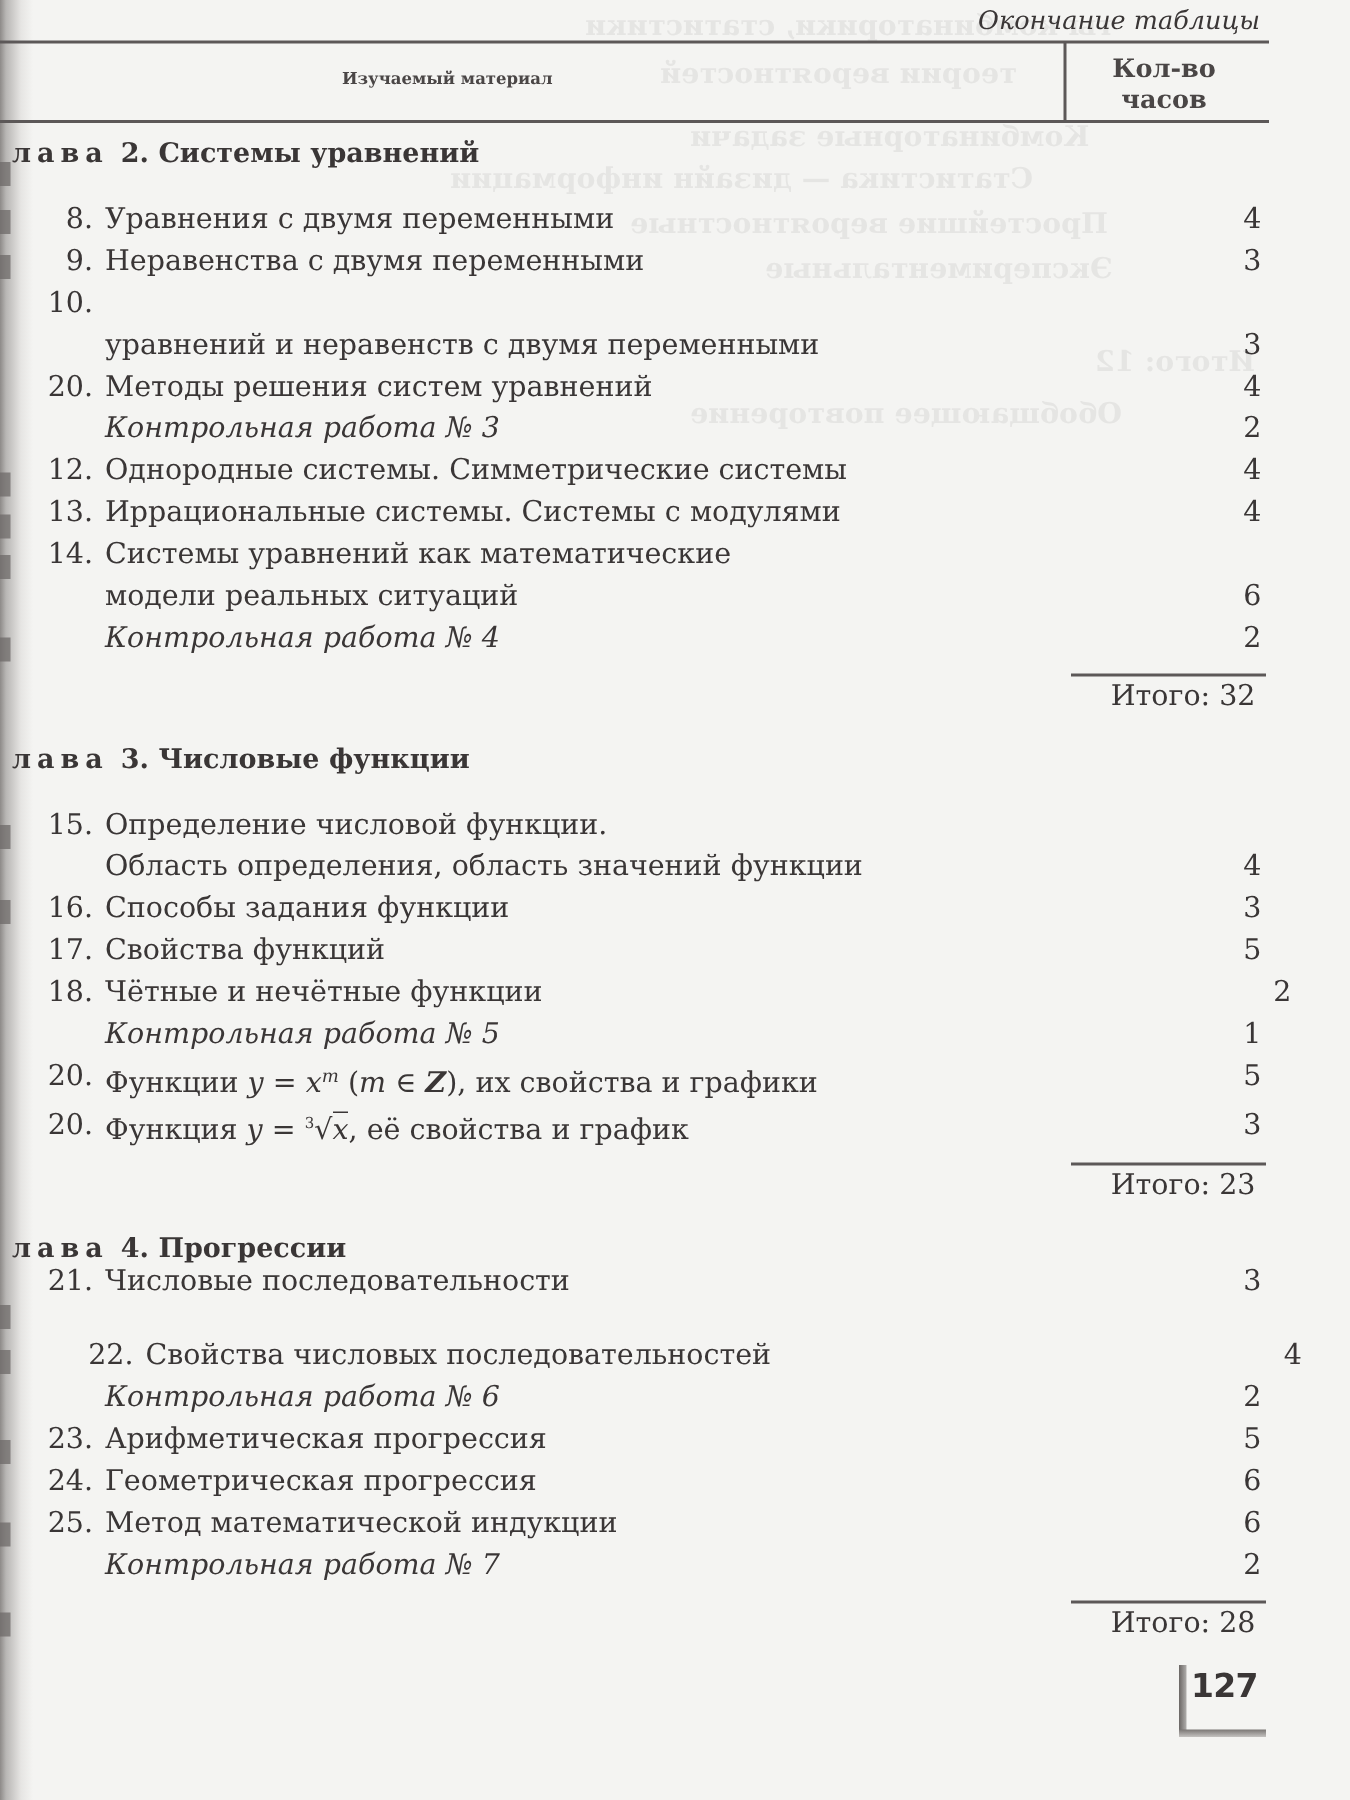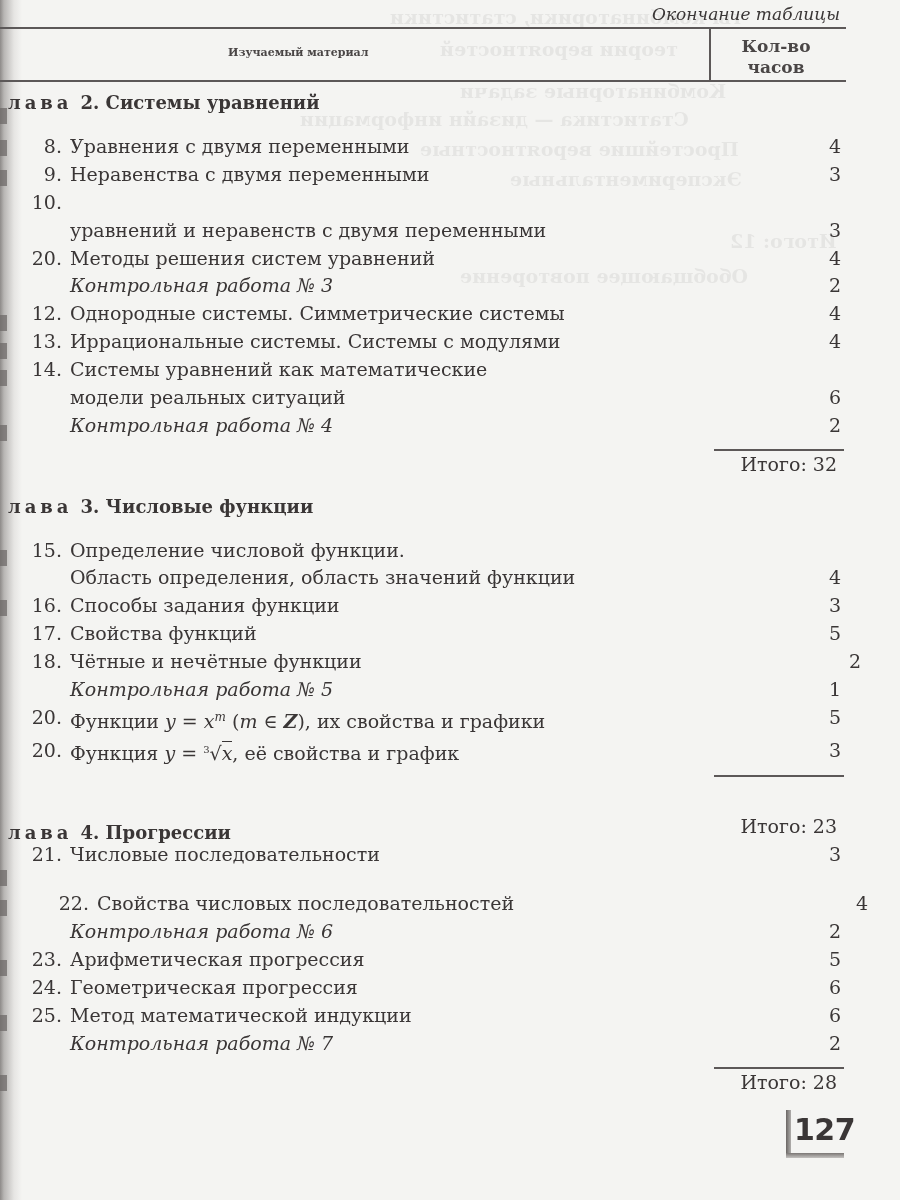--- a/index.html
+++ b/index.html
@@ -147,21 +147,21 @@
       position: absolute;
       left: 0; bottom: 0;
       width: 58px; height: 5px;
       background: linear-gradient(to bottom, #7a7674, #c4c2c0);
     }
     .page-badge .pnum {
       position: absolute;
       left: 8px; top: 4px;
       font-family: "DejaVu Sans", sans-serif;
       font-weight: bold;
-      font-size: 30px;
+      font-size: 22px;
       color: #3a3636;
       letter-spacing: -0.5px;
     }
   </style>
 </head>
 <body>
 
 <div class="binding"></div>
 <div class="binding-mark" style="top:108px"></div>
 <div class="binding-mark" style="top:140px"></div>
@@ -299,21 +299,21 @@
   <span class="title"><span>Функции </span><span class="math">y</span><span> = </span><span class="math">x</span><sup class="math" style="font-size:12px">m</sup><span> (</span><span class="math">m</span><span> ∈ </span><b class="math">Z</b><span>), их свойства и графики</span></span>
   <span class="hours">5</span>
 </div>
 <div class="row" style="top:736px;">
   <span class="num">20.</span>
   <span class="title"><span>Функция  </span><span class="math">y</span><span> = </span><sup style="font-size:10px">3</sup><span>√</span><span class="math" style="border-top:1.5px solid #3a3636">x</span><span>,  её свойства и график</span></span>
   <span class="hours">3</span>
 </div>
 
 <div class="total-line" style="top:775px;"></div>
-<div class="total" style="top:779px;margin-top:36px;">Итого: 23</div>
+<div class="total" style="top:779px;">Итого: 23</div>
 
 <div class="chapter" style="top:822px;">
   <span class="spaced">лава</span><span>4. Прогрессии</span>
 </div>
 
 <div class="row" style="top:840px;">
   <span class="num">21.</span>
   <span class="title">Числовые последовательности</span>
   <span class="hours">3</span>
 </div>

